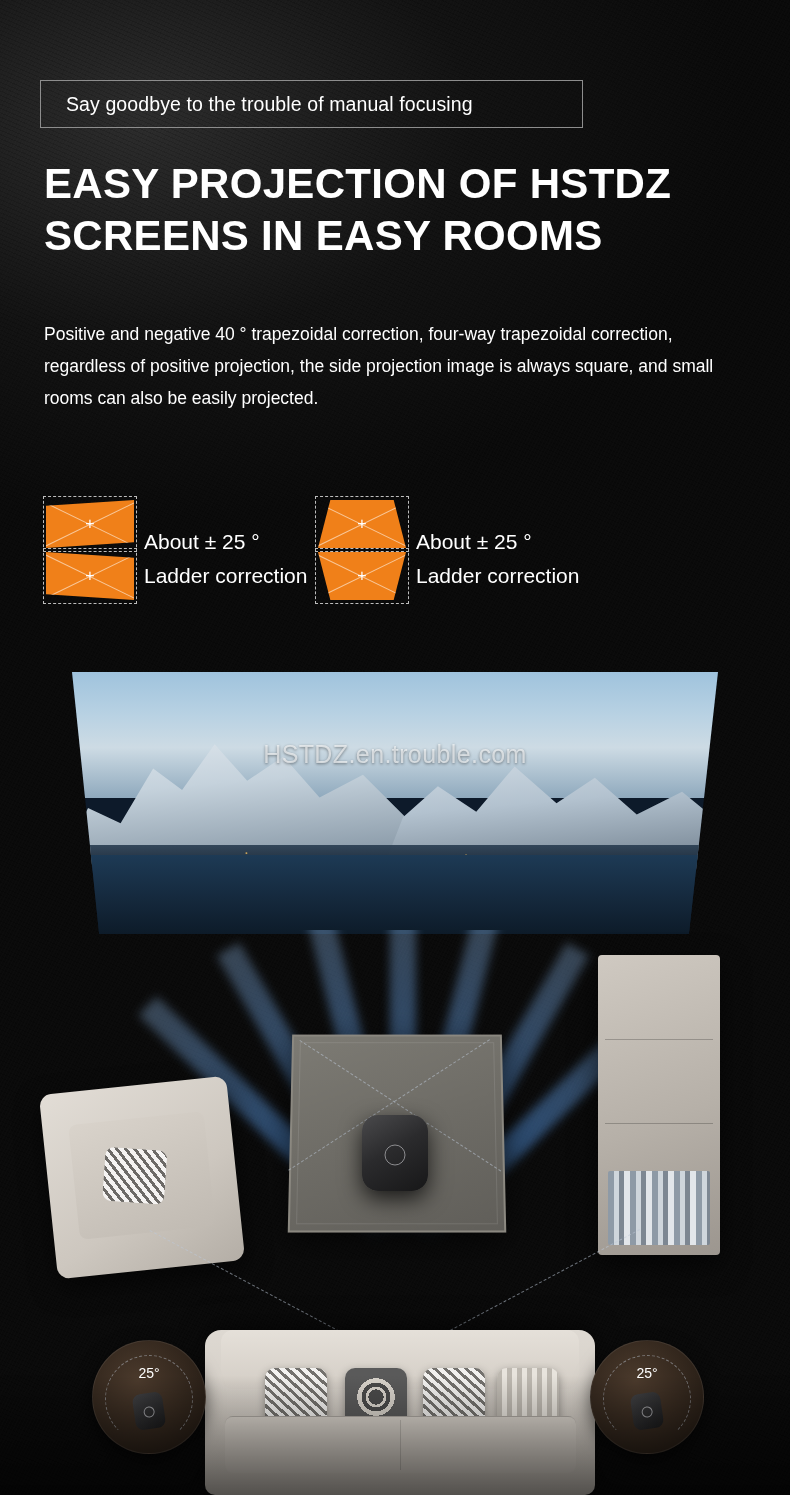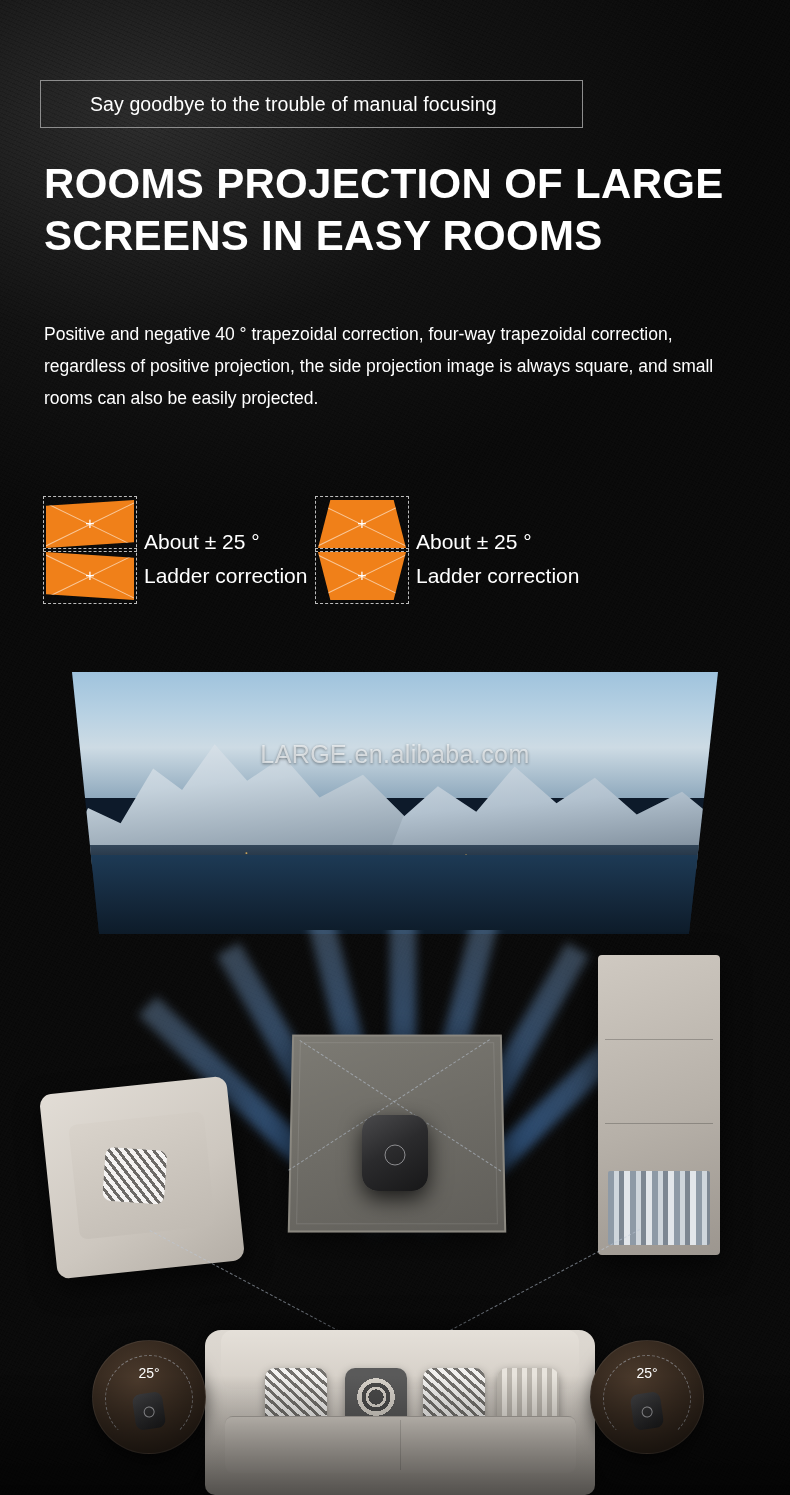--- a/index.html
+++ b/index.html
@@ -34,21 +34,20 @@
   .tagline-box {
     position: absolute;
     left: 40px;
     top: 80px;
     width: 543px;
     height: 48px;
     border: 1px solid #8d8d8d;
     box-sizing: border-box;
     display: flex;
     align-items: center;
-    padding-left: 24px;
   }
   .tagline-box span {
     color: #ffffff;
     font-size: 19.5px;
     letter-spacing: .1px;
     padding-left: 25px;
   }
   .headline {
     position: absolute;
     left: 44px;
@@ -434,21 +433,21 @@
 <body>
 
 <div class="page">
   <div class="grain"></div>
 
   <div class="tagline-box">
     <span>Say goodbye to the trouble of manual focusing</span>
   </div>
 
   <div class="headline">
-    <span class="l1">ROOMS PROJECTION OF LARGE</span>
+    <span class="l1">EASY PROJECTION OF HSTDZ</span>
     <span class="l2">SCREENS IN EASY ROOMS</span>
   </div>
 
   <div class="body-copy">Positive and negative 40 ° trapezoidal correction, four-way trapezoidal correction, regardless of positive projection, the side projection image is always square, and small rooms can also be easily projected.</div>
 
   <div class="ks-group left">
     <div class="ks-icons">
       <div class="shape-wrap top">
         <div class="dashbox"></div>
         <div class="orange tz-a">
@@ -493,21 +492,21 @@
     </div>
   </div>
 
   <div class="screen-wrap">
     <div class="sky"></div>
     <div class="mtn1"></div>
     <div class="mtn2"></div>
     <div class="shore"></div>
     <div class="lights"></div>
     <div class="water"></div>
-    <div class="watermark">LARGE.en.alibaba.com</div>
+    <div class="watermark">HSTDZ.en.trouble.com</div>
   </div>
 
   <div class="room">
     <div class="beam" style="transform: rotate(-46deg); left: 372px;"></div>
     <div class="beam" style="transform: rotate(-30deg); left: 380px;"></div>
     <div class="beam" style="transform: rotate(-14deg); left: 386px;"></div>
     <div class="beam" style="transform: rotate(0deg); left: 390px;"></div>
     <div class="beam" style="transform: rotate(14deg); left: 394px;"></div>
     <div class="beam" style="transform: rotate(30deg); left: 400px;"></div>
     <div class="beam" style="transform: rotate(46deg); left: 408px;"></div>

